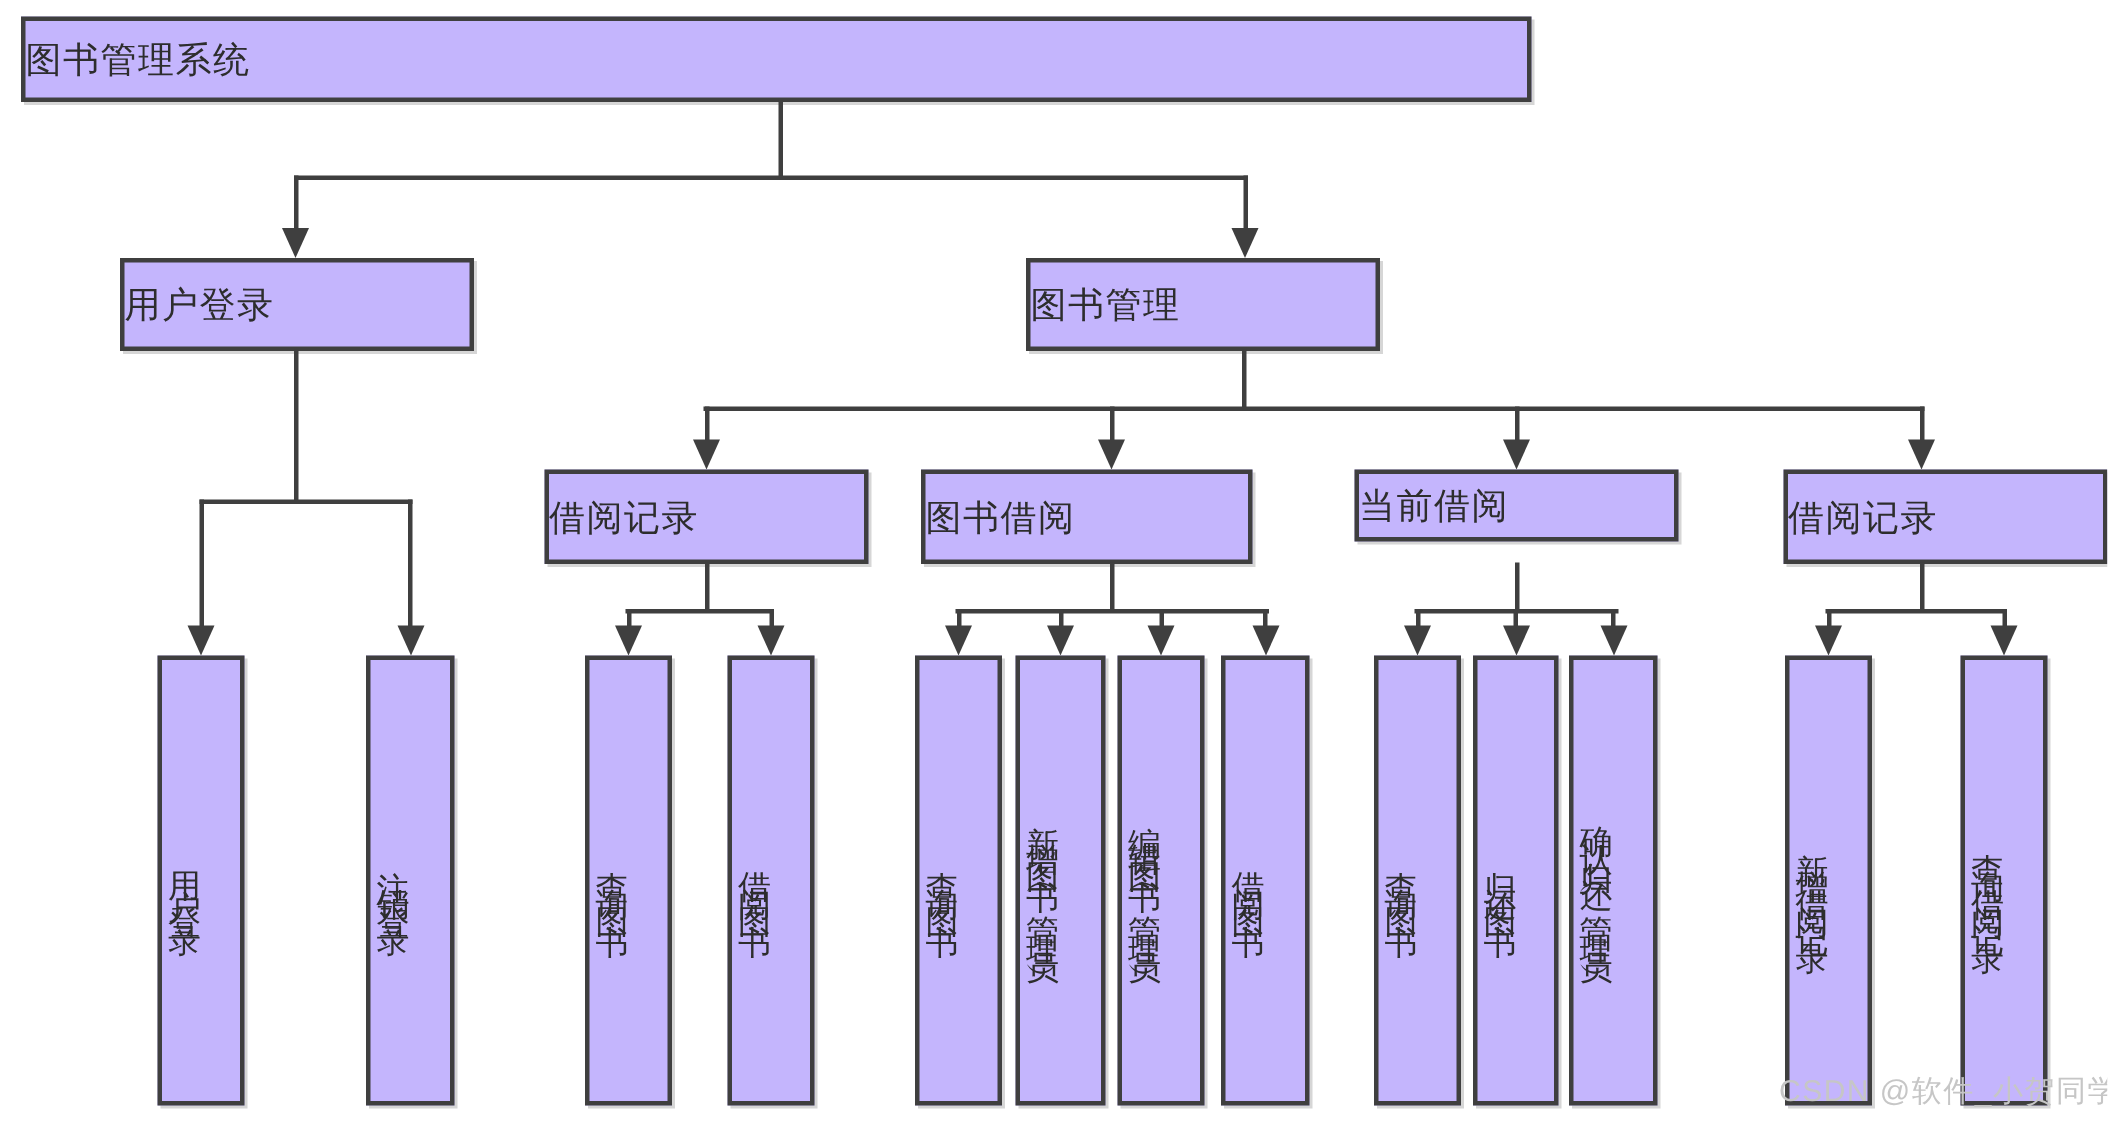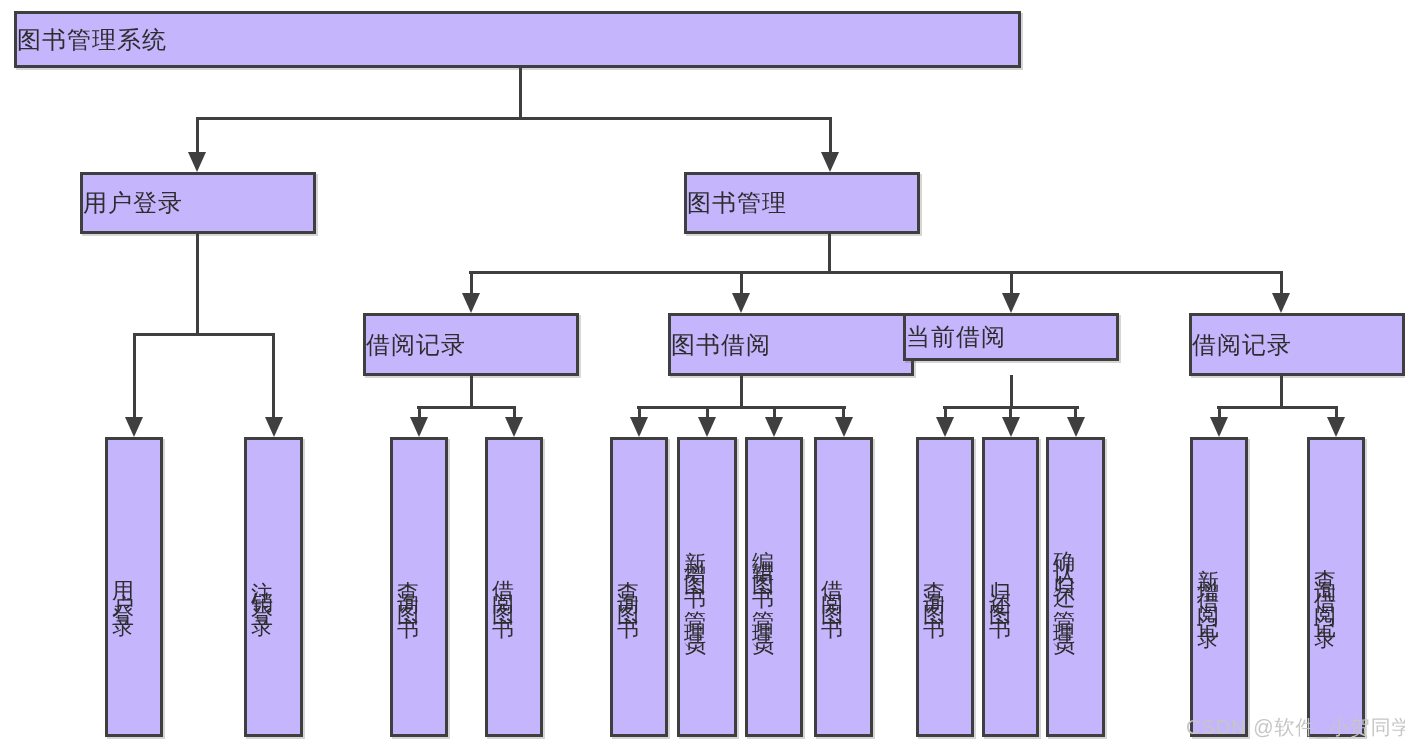--- a/index.html
+++ b/index.html
@@ -91,21 +91,21 @@
   <div class="vl" style="left:1010px;top:271px;height:24px;"></div>
   <div class="vl" style="left:1280px;top:271px;height:24px;"></div>
   <div class="ar" style="left:462px;top:293px;"></div>
   <div class="ar" style="left:732px;top:293px;"></div>
   <div class="ar" style="left:1002px;top:293px;"></div>
   <div class="ar" style="left:1272px;top:293px;"></div>
 
   <div class="node hnode" style="left:363px;top:313px;width:216px;height:63px;">
     <span>借阅记录</span>
   </div>
-  <div class="node hnode" style="left:668px;top:313px;width:246px;height:63px;">
+  <div class="node hnode" style="left:614px;top:313px;width:221px;height:63px;">
     <span>图书借阅</span>
   </div>
   <div class="node hnode" style="left:903px;top:313px;width:216px;height:48px;">
     <span>当前借阅</span>
   </div>
   <div class="node hnode" style="left:1173px;top:313px;width:216px;height:63px;margin-left:16px;">
     <span>借阅记录</span>
   </div>
 
   <div class="vl" style="left:470px;top:375px;height:33px;"></div>

